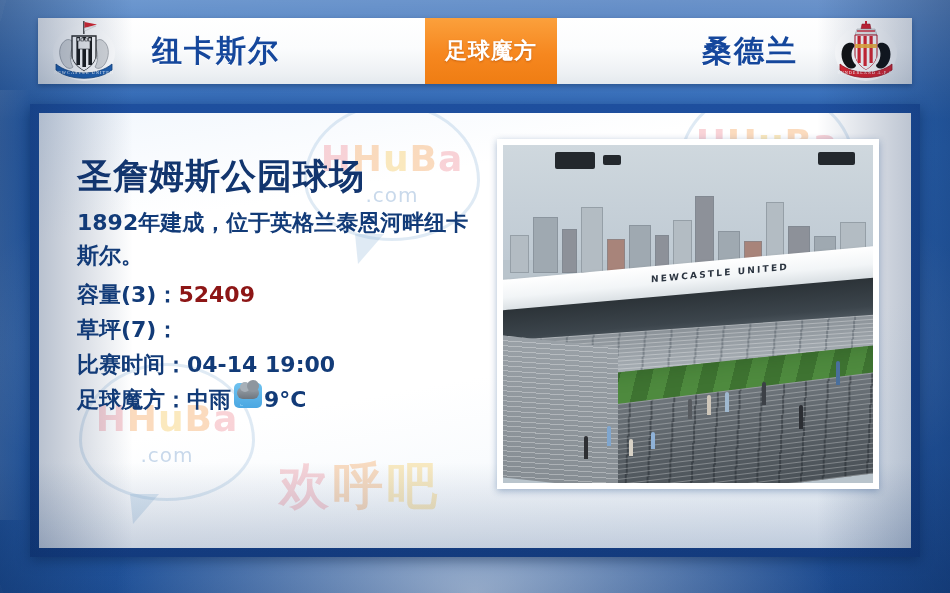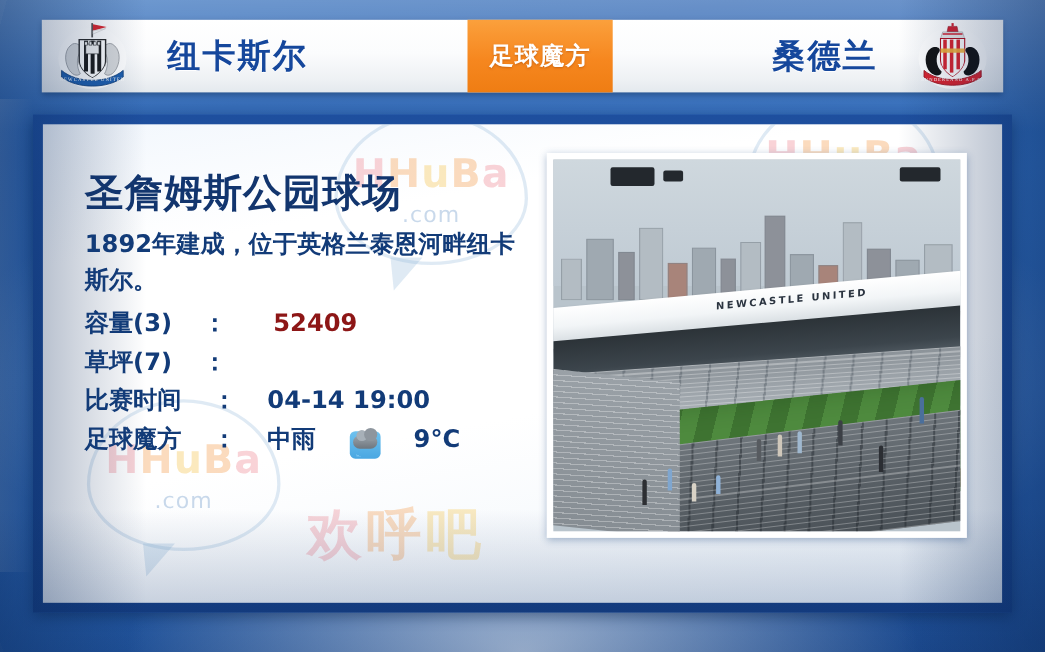--- a/index.html
+++ b/index.html
@@ -102,23 +102,23 @@
   .stadium-title{
     font-size:35px;font-weight:bold;color:#12356e;letter-spacing:1px;
     margin:0 0 10px 0;line-height:1.1;white-space:nowrap;
   }
   .stadium-desc{
     font-size:22px;font-weight:bold;color:#123b78;line-height:1.52;
     margin:0 0 6px 0;
   }
   .stat-row{
     font-size:22px;font-weight:bold;color:#123b78;line-height:1.58;
-    white-space:nowrap;display:flex;align-items:flex-end;gap:28px;
-  }
-  .stat-val{color:#8d1616;margin-left:14px;}
+    white-space:nowrap;display:flex;align-items:flex-start;
+  }
+  .stat-val{color:#8d1616;margin-left:0;}
   .sep{color:#123b78;}
   .weather-icon{
     display:inline-block;width:28px;height:25px;margin:0 2px 0 3px;
     vertical-align:middle;border-radius:5px;
     background:linear-gradient(180deg,#6fc2ef 0%,#4aa7e2 100%);
     position:relative;flex:0 0 28px;
   }
   .weather-icon .cloud{
     position:absolute;left:3px;top:4px;width:22px;height:12px;border-radius:7px;
     background:linear-gradient(180deg,#9aa3ab 0%,#6e767e 100%);

